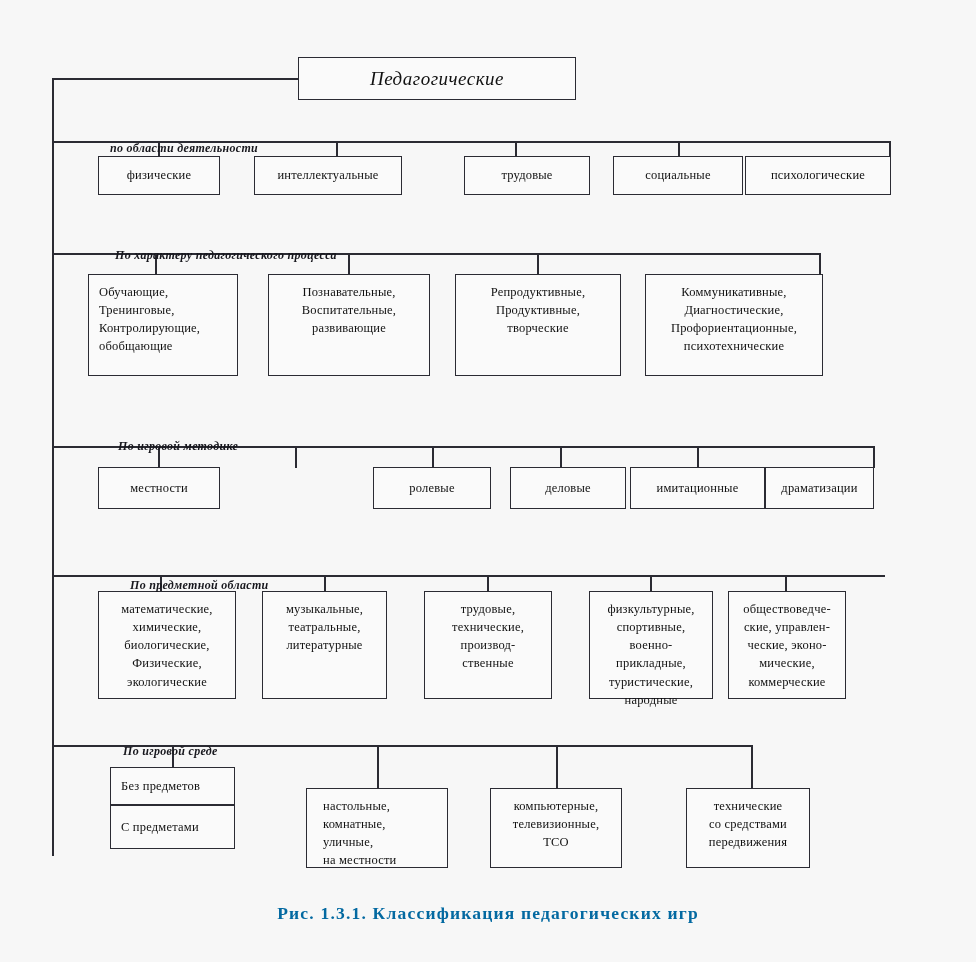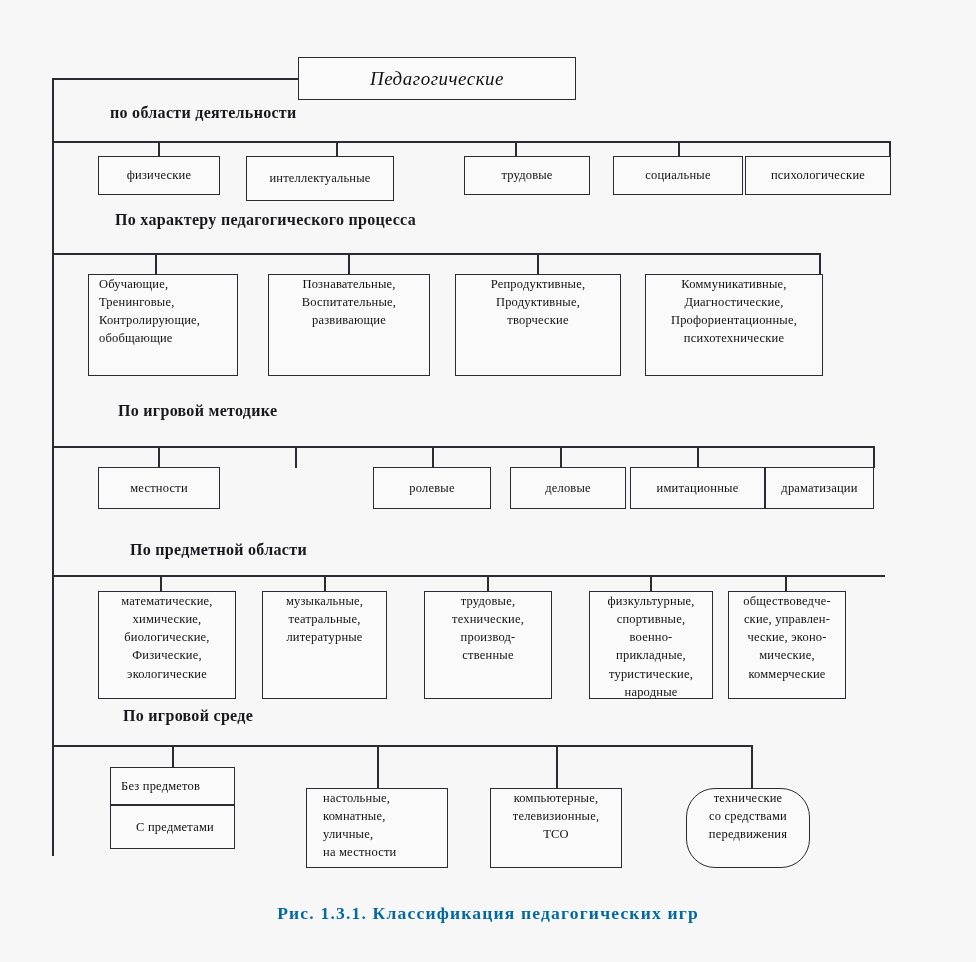--- a/index.html
+++ b/index.html
@@ -24,43 +24,45 @@
     justify-content:center;
     text-align:center;
     font-size:12.5px;
     line-height:1.45;
     letter-spacing:.2px;
     padding:3px 5px;
     z-index:4;
   }
   .box.top{
     align-items:flex-start;
-    padding-top:0;
+    padding-top:8px;
   }
   .box .txt{display:block;width:100%;}
   .title-box{
     font-style:italic;
     font-size:19px;
     letter-spacing:.5px;
   }
 
   
   .ln{position:absolute;background:#2b2b33;z-index:2;}
   .h{height:1.5px;}
   .v{width:1.5px;}
 
   
   .seclabel{
     position:absolute;
+    font-style:italic;
     font-weight:bold;
-    font-size:16px;
+    font-size:12px;
     letter-spacing:.3px;
     white-space:nowrap;
     z-index:5;
     color:#17171d;
+    margin-top:37px;
   }
 
   
   .caption{
     position:absolute;
     left:0;right:0;
     text-align:center;
     font-size:17.5px;
     font-weight:bold;
     letter-spacing:1.2px;
@@ -84,21 +86,21 @@
   <div class="ln h" style="left:52px;top:141px;width:838px;height:1.6px;"></div>
   <div class="ln v" style="left:158px;top:141px;height:16px;"></div>
   <div class="ln v" style="left:336px;top:141px;height:16px;"></div>
   <div class="ln v" style="left:515px;top:141px;height:16px;"></div>
   <div class="ln v" style="left:678px;top:141px;height:16px;"></div>
   <div class="ln v" style="left:889px;top:141px;height:16px;"></div>
 
   <div class="box" style="left:98px;top:156px;width:122px;height:39px;">
     <span class="txt">физические</span>
   </div>
-  <div class="box" style="left:246px;top:156px;width:148px;height:45px;">
+  <div class="box" style="left:254px;top:156px;width:148px;height:39px;">
     <span class="txt">интеллектуальные</span>
   </div>
   <div class="box" style="left:464px;top:156px;width:126px;height:39px;">
     <span class="txt">трудовые</span>
   </div>
   <div class="box" style="left:613px;top:156px;width:130px;height:39px;">
     <span class="txt">социальные</span>
   </div>
   <div class="box" style="left:745px;top:156px;width:146px;height:39px;">
     <span class="txt">психологические</span>
@@ -209,34 +211,34 @@
   <div class="ln h" style="left:52px;top:745px;width:700px;height:1.6px;"></div>
   <div class="ln v" style="left:172px;top:745px;height:23px;"></div>
   <div class="ln v" style="left:377px;top:745px;height:44px;"></div>
   <div class="ln v" style="left:556px;top:745px;height:44px;"></div>
   <div class="ln v" style="left:751px;top:745px;height:44px;"></div>
 
   <div class="box" style="left:110px;top:767px;width:125px;height:38px;text-align:left;justify-content:flex-start;padding-left:10px;">
     <span class="txt" style="text-align:left;">Без предметов</span>
   </div>
   <div class="box" style="left:110px;top:805px;width:125px;height:44px;text-align:left;justify-content:flex-start;padding-left:10px;">
-    <span class="txt" style="text-align:center;">С предметами</span>
+    <span class="txt" style="text-align:left;">С предметами</span>
   </div>
   <div class="box top" style="left:306px;top:788px;width:142px;height:80px;text-align:left;padding-left:16px;">
     <span class="txt" style="white-space:pre-line;text-align:left;">настольные,
 комнатные,
 уличные,
 на местности</span>
   </div>
   <div class="box top" style="left:490px;top:788px;width:132px;height:80px;">
     <span class="txt" style="white-space:pre-line;">компьютерные,
 телевизионные,
 ТСО</span>
   </div>
-  <div class="box top" style="left:686px;top:788px;width:124px;height:80px;border-radius:29px;">
+  <div class="box top" style="left:686px;top:788px;width:124px;height:80px;">
     <span class="txt" style="white-space:pre-line;">технические
 со средствами
 передвижения</span>
   </div>
 
   <div class="caption" style="top:903px;">Рис. 1.3.1. Классификация педагогических игр</div>
 
 </div>
 
 </body></html>

